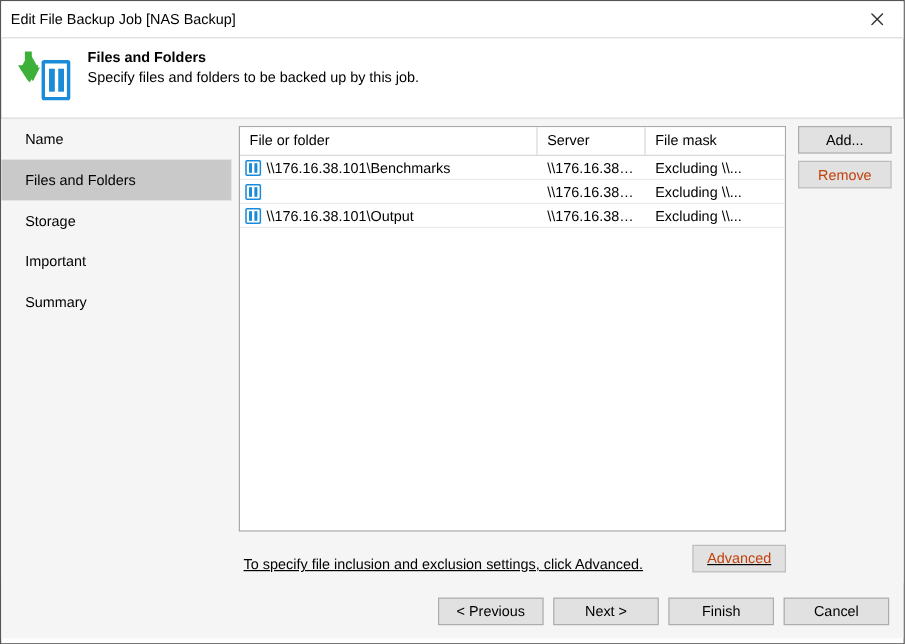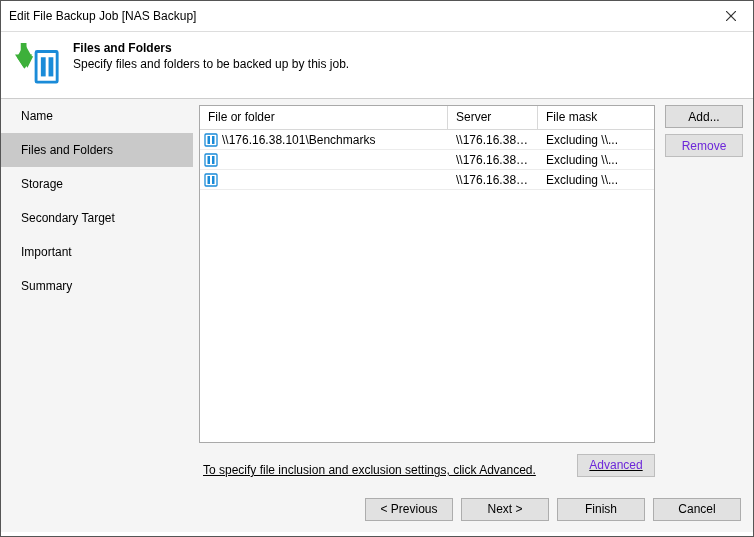--- a/index.html
+++ b/index.html
@@ -134,21 +134,21 @@
       border: 1px solid #adadad;
       background: #e1e1e1;
       font-size: 12px;
       font-family: inherit;
       cursor: pointer;
       padding: 0 4px;
       display: flex;
       align-items: center;
       justify-content: center;
     }
-    .btn.disabled { color: #6d28d9; border-color: #bdbdbd; background: #e1e1e1; cursor: default; }
+    .btn.disabled { color: #c2410c; border-color: #bdbdbd; background: #e1e1e1; cursor: default; }
 
     
     .footer {
       height: 46px;
       display: flex;
       justify-content: flex-end;
       align-items: center;
       gap: 8px;
       padding: 0 12px;
       background: #f5f5f5;
@@ -186,21 +186,20 @@
     <div class="header-title">Files and Folders</div>
     <div class="header-sub">Specify files and folders to be backed up by this job.</div>
   </div>
 </div>
 
 <div class="body">
   <div class="sidebar">
     <div class="sidebar-item">Name</div>
     <div class="sidebar-item active">Files and Folders</div>
     <div class="sidebar-item">Storage</div>
-    <div class="sidebar-item">Secondary Target</div>
     <div class="sidebar-item">Important</div>
     <div class="sidebar-item">Summary</div>
   </div>
 
   <div class="content-right-col">
     <div class="content">
       <div class="table-wrap">
         <div class="table-box">
           <div class="table-header">
             <div class="th col-path">File or folder</div>
@@ -231,20 +230,21 @@
                 <div class="cell col-server">\\176.16.38.1...</div>
                 <div class="cell col-mask">Excluding \\...</div>
               </div>
               <div class="row">
                 <div class="cell col-path">
                   <svg class="row-icon" viewBox="0 0 14 14">
                     <rect x="1" y="1" width="12" height="12" rx="1" fill="#fff" stroke="#1a8bd8" stroke-width="1.3"></rect>
                     <rect x="3.5" y="3" width="2.5" height="8" fill="#1a8bd8"></rect>
                     <rect x="8" y="3" width="2.5" height="8" fill="#1a8bd8"></rect>
                   </svg>
+                  <span>\\176.16.38.101\Output</span>
                 </div>
                 <div class="cell col-server">\\176.16.38.1...</div>
                 <div class="cell col-mask">Excluding \\...</div>
               </div>
             </div>
         </div>
         <div class="under-table">
           <div class="hint">To specify file inclusion and exclusion settings, click Advanced.</div>
           <button class="btn adv-btn disabled">Advanced</button>
         </div>

